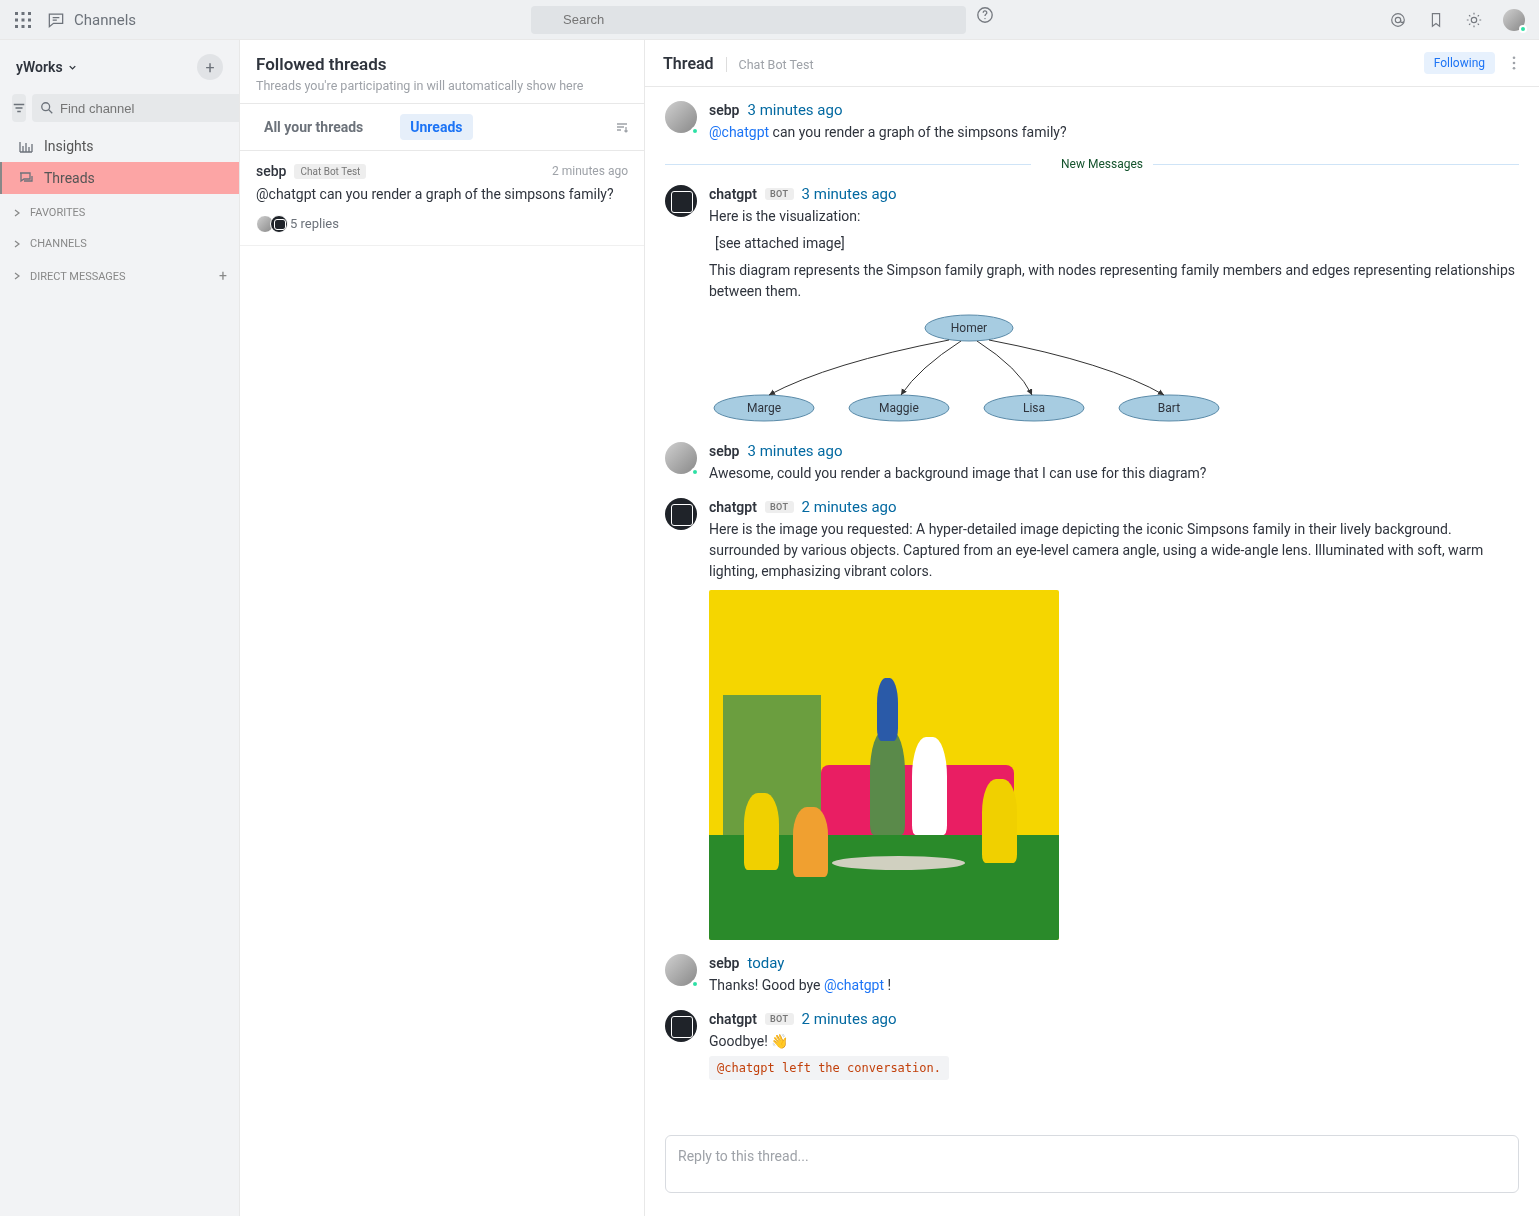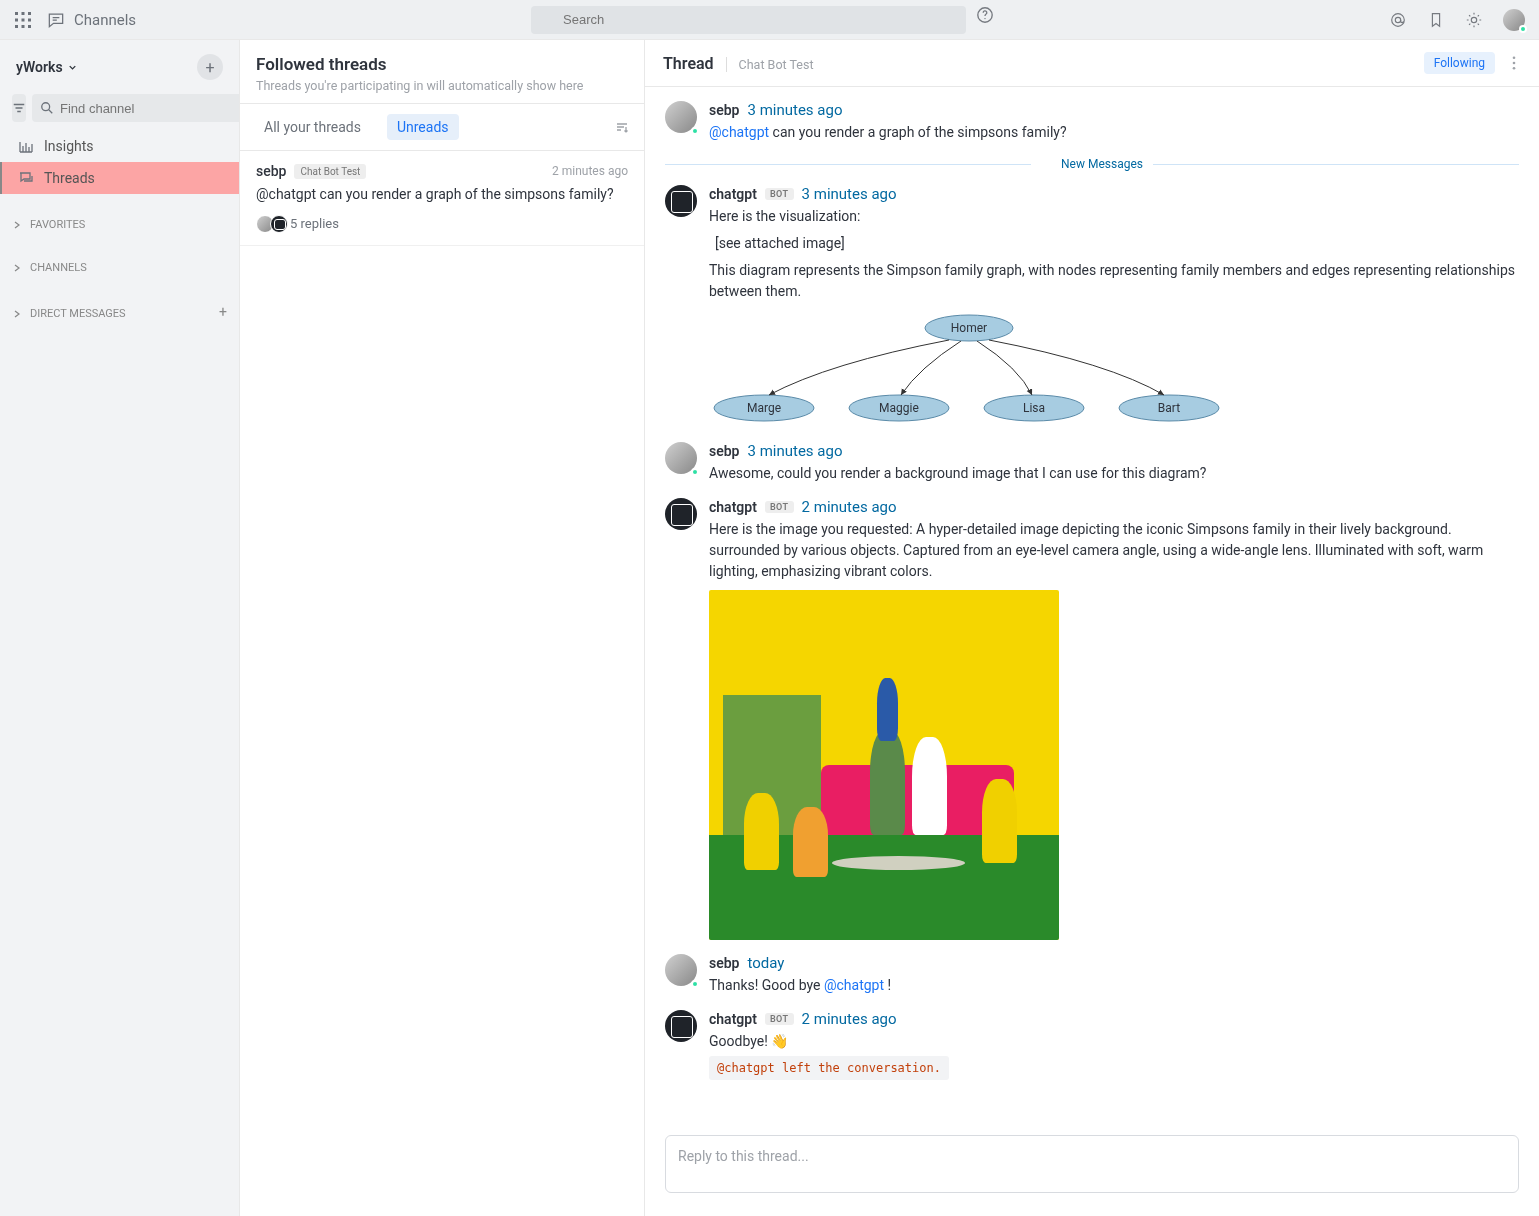--- a/index.html
+++ b/index.html
@@ -29,33 +29,33 @@
 .ws-name { font-weight: 600; font-size: 14px; display: flex; align-items: center; gap: 4px; cursor: pointer; }
 .plus-btn { width: 26px; height: 26px; background: #e1e3e6; border-radius: 50%; display: flex; align-items: center; justify-content: center; cursor: pointer; color: #6c727a; font-size: 16px; }
 .sidebar-row { display: flex; gap: 6px; padding: 0 12px 8px; }
 .filter-btn { width: 32px; height: 28px; background: #e6e8ea; border-radius: 4px; display: flex; align-items: center; justify-content: center; cursor: pointer; color: #6c727a; }
 .find-channel { flex: 1; height: 28px; background: #e6e8ea; border: none; border-radius: 4px; padding: 0 8px 0 28px; font-size: 13px; color: #6c727a; }
 .find-wrap { position: relative; flex: 1; }
 .find-wrap .sicon { position: absolute; left: 8px; top: 50%; transform: translateY(-50%); width: 14px; height: 14px; color: #6c727a; }
 .nav-item { display: flex; align-items: center; gap: 10px; padding: 8px 18px; font-size: 14px; color: #555; cursor: pointer; }
 .nav-item.active { background: #fca5a5; border-left: 2px solid #888; padding-left: 16px; }
 .nav-item .nicon { width: 16px; height: 16px; }
-.section-head { display: flex; align-items: flex-end; justify-content: space-between; padding: 24px 12px 6px; font-size: 11px; color: #888; cursor: pointer; }
+.section-head { display: flex; align-items: center; justify-content: space-between; padding: 12px 12px 6px; font-size: 11px; color: #888; cursor: pointer; }
 .section-head .caret { width: 10px; height: 10px; margin-right: 4px; }
 .section-head .lbl { display: flex; align-items: center; gap: 4px; }
 .section-head .plus { font-size: 14px; color: #888; cursor: pointer; }
 
 
 .main { position: absolute; top: 40px; left: 240px; right: 0; bottom: 0; display: flex; }
 .threads-col { width: 405px; border-right: 1px solid #e8e8e8; display: flex; flex-direction: column; }
 .threads-head { padding: 14px 16px 10px; border-bottom: 1px solid #e8e8e8; }
 .threads-head h1 { font-size: 17px; font-weight: 600; color: #2f343d; margin-bottom: 4px; }
 .threads-head p { font-size: 12.5px; color: #9ea2a8; }
 .tabs-row { display: flex; align-items: center; justify-content: space-between; padding: 10px 14px; border-bottom: 1px solid #e8e8e8; }
-.tabs { display: flex; gap: 16px; }
+.tabs { display: flex; gap: 27px; font-weight: bold; }
 .tab { padding: 5px 10px; font-size: 14px; color: #6c727a; border-radius: 4px; cursor: pointer; }
 .tab.active { background: #e6effa; color: #1d74f5; }
 .sort-icon { width: 16px; height: 16px; color: #9ea2a8; cursor: pointer; }
 .thread-item { padding: 12px 16px; border-bottom: 1px solid #f0f0f0; cursor: pointer; }
 .thread-item .tline1 { display: flex; align-items: center; gap: 8px; margin-bottom: 6px; }
 .thread-item .user { font-size: 14px; color: #2f343d; font-weight: 500; }
 .badge { background: #eee; color: #777; font-size: 10px; padding: 2px 6px; border-radius: 3px; }
 .thread-item .time { margin-left: auto; font-size: 12px; color: #9ea2a8; }
 .thread-item .msg { font-size: 14px; color: #2f343d; line-height: 1.4; margin-bottom: 10px; }
 .thread-item .replies { display: flex; align-items: center; gap: 6px; font-size: 13px; color: #6c727a; }
@@ -82,21 +82,21 @@
 .message .name { font-weight: 600; font-size: 14px; color: #2f343d; }
 .message .bot-badge { background: #eee; color: #777; font-size: 9px; padding: 1px 5px; border-radius: 3px; font-weight: 600; letter-spacing: 0.5px; }
 .message .ts { font-size: 15px; color: #0369a1; }
 .message .text { font-size: 14px; line-height: 1.5; color: #2f343d; }
 .message .text .mention { color: #1d74f5; }
 .message .text p { margin-bottom: 6px; }
 .message .system { background: #f2f3f5; color: #c2410c; font-family: monospace; font-size: 12px; padding: 3px 8px; border-radius: 3px; display: inline-block; margin-top: 4px; }
 
 .new-divider { display: flex; align-items: center; gap: 10px; margin: 8px 0 14px; }
 .new-divider .line { flex: 1; height: 1px; background: #cfe4f7; }
-.new-divider .lbl { font-size: 12px; color: #0369a1; margin-left: 20px; }
+.new-divider .lbl { font-size: 12px; color: #14532d; margin-left: 20px; }
 
 .graph-diagram { width: 520px; height: 120px; }
 .node { fill: #a7cce1; stroke: #5a8aa8; stroke-width: 1; }
 .node-text { font-size: 12px; text-anchor: middle; fill: #2f343d; }
 .edge { fill: none; stroke: #333; stroke-width: 1; }
 
 .gen-image { width: 350px; height: 350px; background: #f5d600; border-radius: 2px; position: relative; overflow: hidden; margin-top: 8px; }
 .gen-image .floor { position: absolute; bottom: 0; left: 0; right: 0; height: 30%; background: #2a8a2a; }
 .gen-image .shelf { position: absolute; left: 4%; bottom: 30%; width: 28%; height: 40%; background: #6b9e3f; }
 .gen-image .couch { position: absolute; left: 32%; bottom: 30%; width: 55%; height: 20%; background: #e91e63; border-radius: 8px 8px 0 0; }

